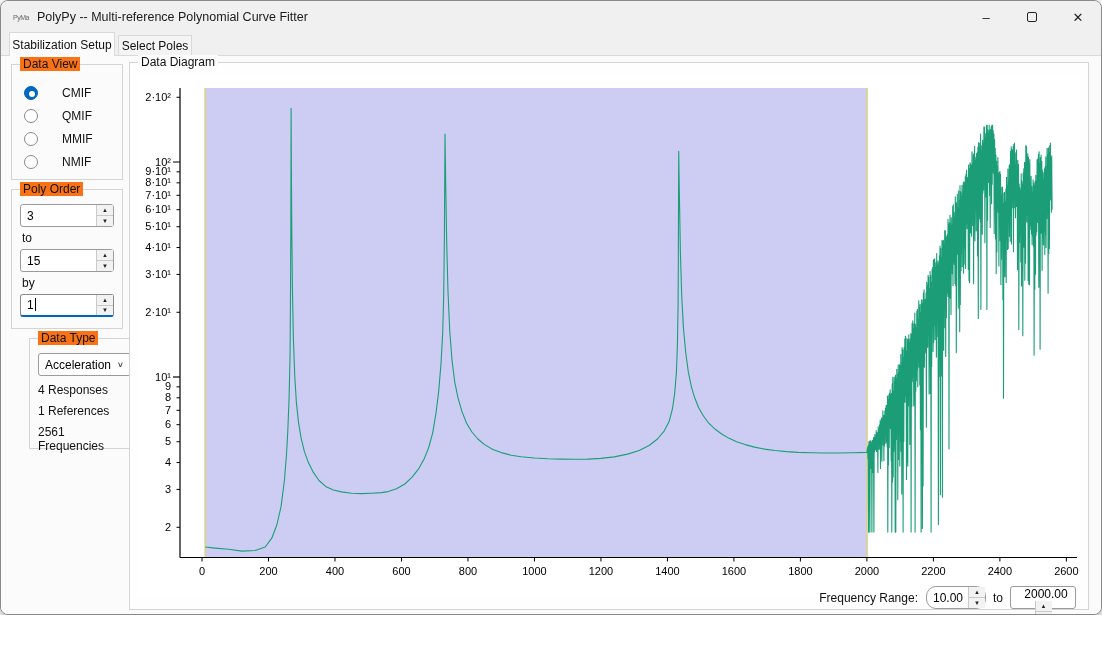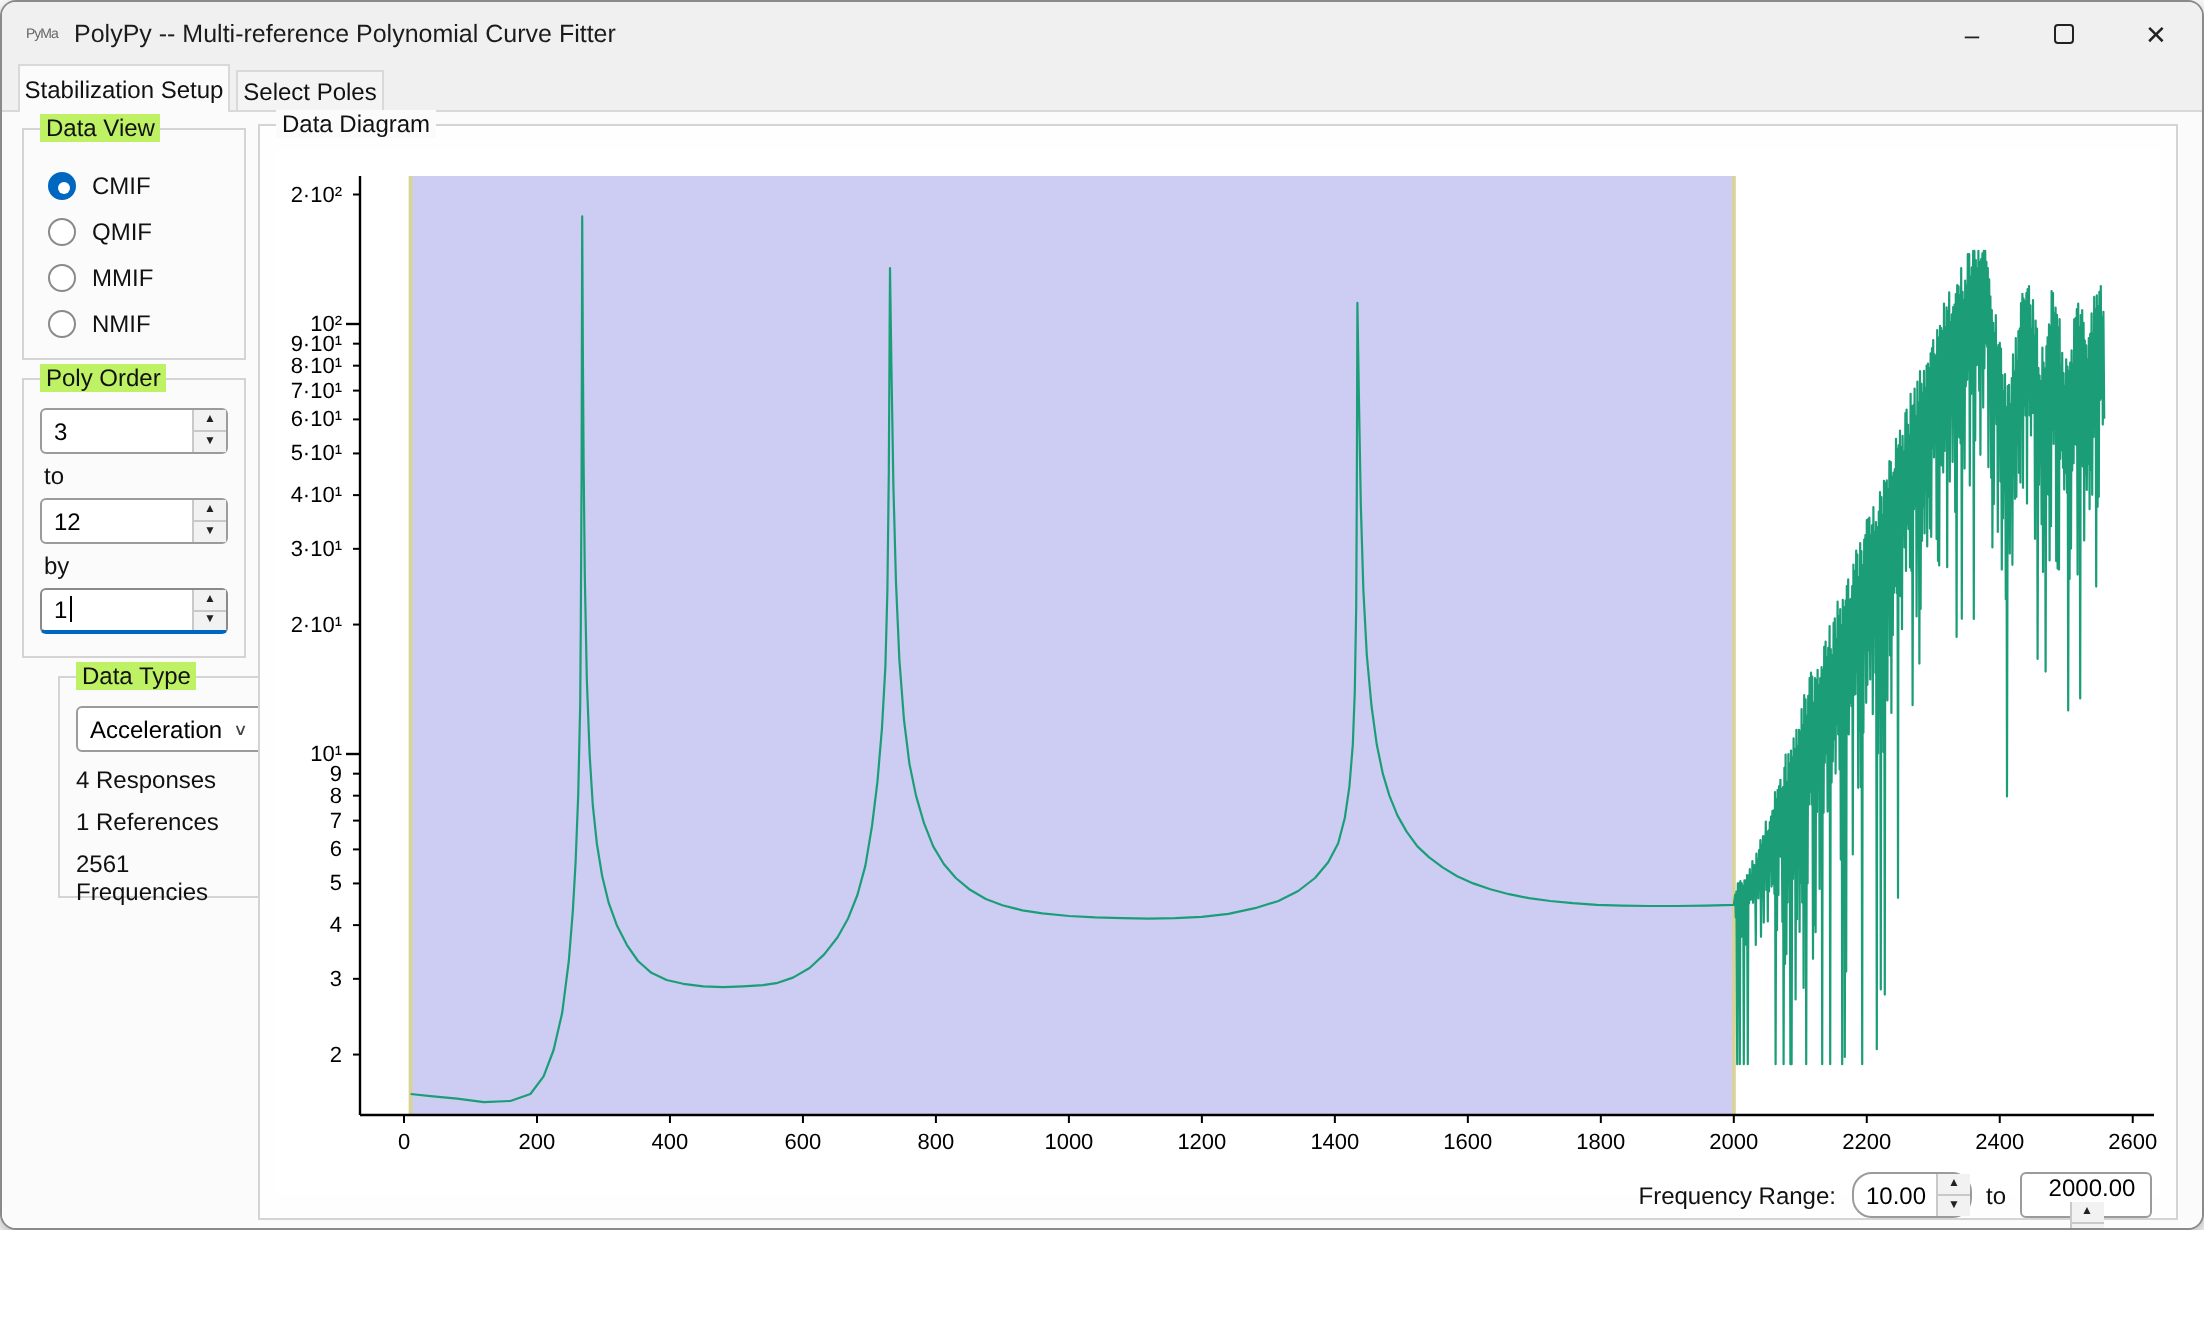--- a/index.html
+++ b/index.html
@@ -16,27 +16,27 @@
   
   .tabbar{position:absolute;left:0;top:31px;width:100%;height:23px;}
   .tab{position:absolute;font-size:12px;color:#111;display:flex;align-items:center;justify-content:center;
        border:1px solid #d9d9d9;background:#f4f4f4;}
   .tab.active{left:8px;top:0;height:24px;width:106px;background:#fbfbfb;border-bottom:none;z-index:3;}
   .tab.inactive{left:117px;top:3px;height:21px;width:74px;}
   
   .content{position:absolute;left:0;top:54px;width:1102px;height:606px;background:#fbfbfb;border-top:1px solid #d9d9d9;}
   
   .group{position:absolute;border:1px solid #d4d4d4;background:#fbfbfb;}
-  .group-label{position:absolute;top:-8px;left:8px;background:#bef264;padding:0 3px;font-size:12px;color:#111;white-space:nowrap;}
+  .group-label{position:absolute;top:-8px;left:8px;background:#f97316;padding:0 3px;font-size:12px;color:#111;white-space:nowrap;}
   
   .radio-row{display:flex;align-items:center;height:23px;margin-left:12px;}
   .radio{width:14px;height:14px;border-radius:50%;border:1px solid #8a8a8a;background:#fff;position:relative;flex:none;}
   .radio-row.on .radio{background:#0067c0;border-color:#0067c0;}
   .radio-row.on .radio::after{content:"";position:absolute;left:4px;top:4px;width:6px;height:6px;border-radius:50%;background:#fff;}
-  .radio-label{font-size:12px;color:#111;margin-left:8px;}
+  .radio-label{font-size:12px;color:#111;margin-left:24px;}
   
   .spin{position:relative;height:23px;background:#fff;border:1px solid #9b9b9b;border-radius:3px;display:flex;align-items:center;}
   .spin.focused{border-color:#8a8a8a;border-bottom:2px solid #0067c0;}
   .spin-val{font-size:12px;color:#000;margin-left:6px;flex:1;}
   .caret{width:1px;height:13px;background:#000;display:inline-block;margin-left:1px;vertical-align:-2px;}
   .spin-btns{width:17px;height:100%;border-left:1px solid #c9c9c9;display:flex;flex-direction:column;background:#f2f2f2;flex:none;}
   .sb{flex:1;display:flex;align-items:center;justify-content:center;font-size:6px;color:#222;line-height:1;}
   .sb.up{border-bottom:1px solid #c9c9c9;}
   .small-label{font-size:12px;color:#111;margin:4px 0 4px 2px;}
   
@@ -104,21 +104,21 @@
       <span class="group-label">Poly Order</span>
       <div class="spin">
         <span class="spin-val">3</span>
         <span class="spin-btns">
             <span class="sb up">▲</span>
             <span class="sb dn">▼</span>
           </span>
       </div>
       <div class="small-label">to</div>
       <div class="spin">
-        <span class="spin-val">12</span>
+        <span class="spin-val">15</span>
         <span class="spin-btns">
             <span class="sb up">▲</span>
             <span class="sb dn">▼</span>
           </span>
       </div>
       <div class="small-label">by</div>
       <div class="spin focused">
         <span class="spin-val"><span>1</span><span class="caret"></span></span>
         <span class="spin-btns">
             <span class="sb up">▲</span>

